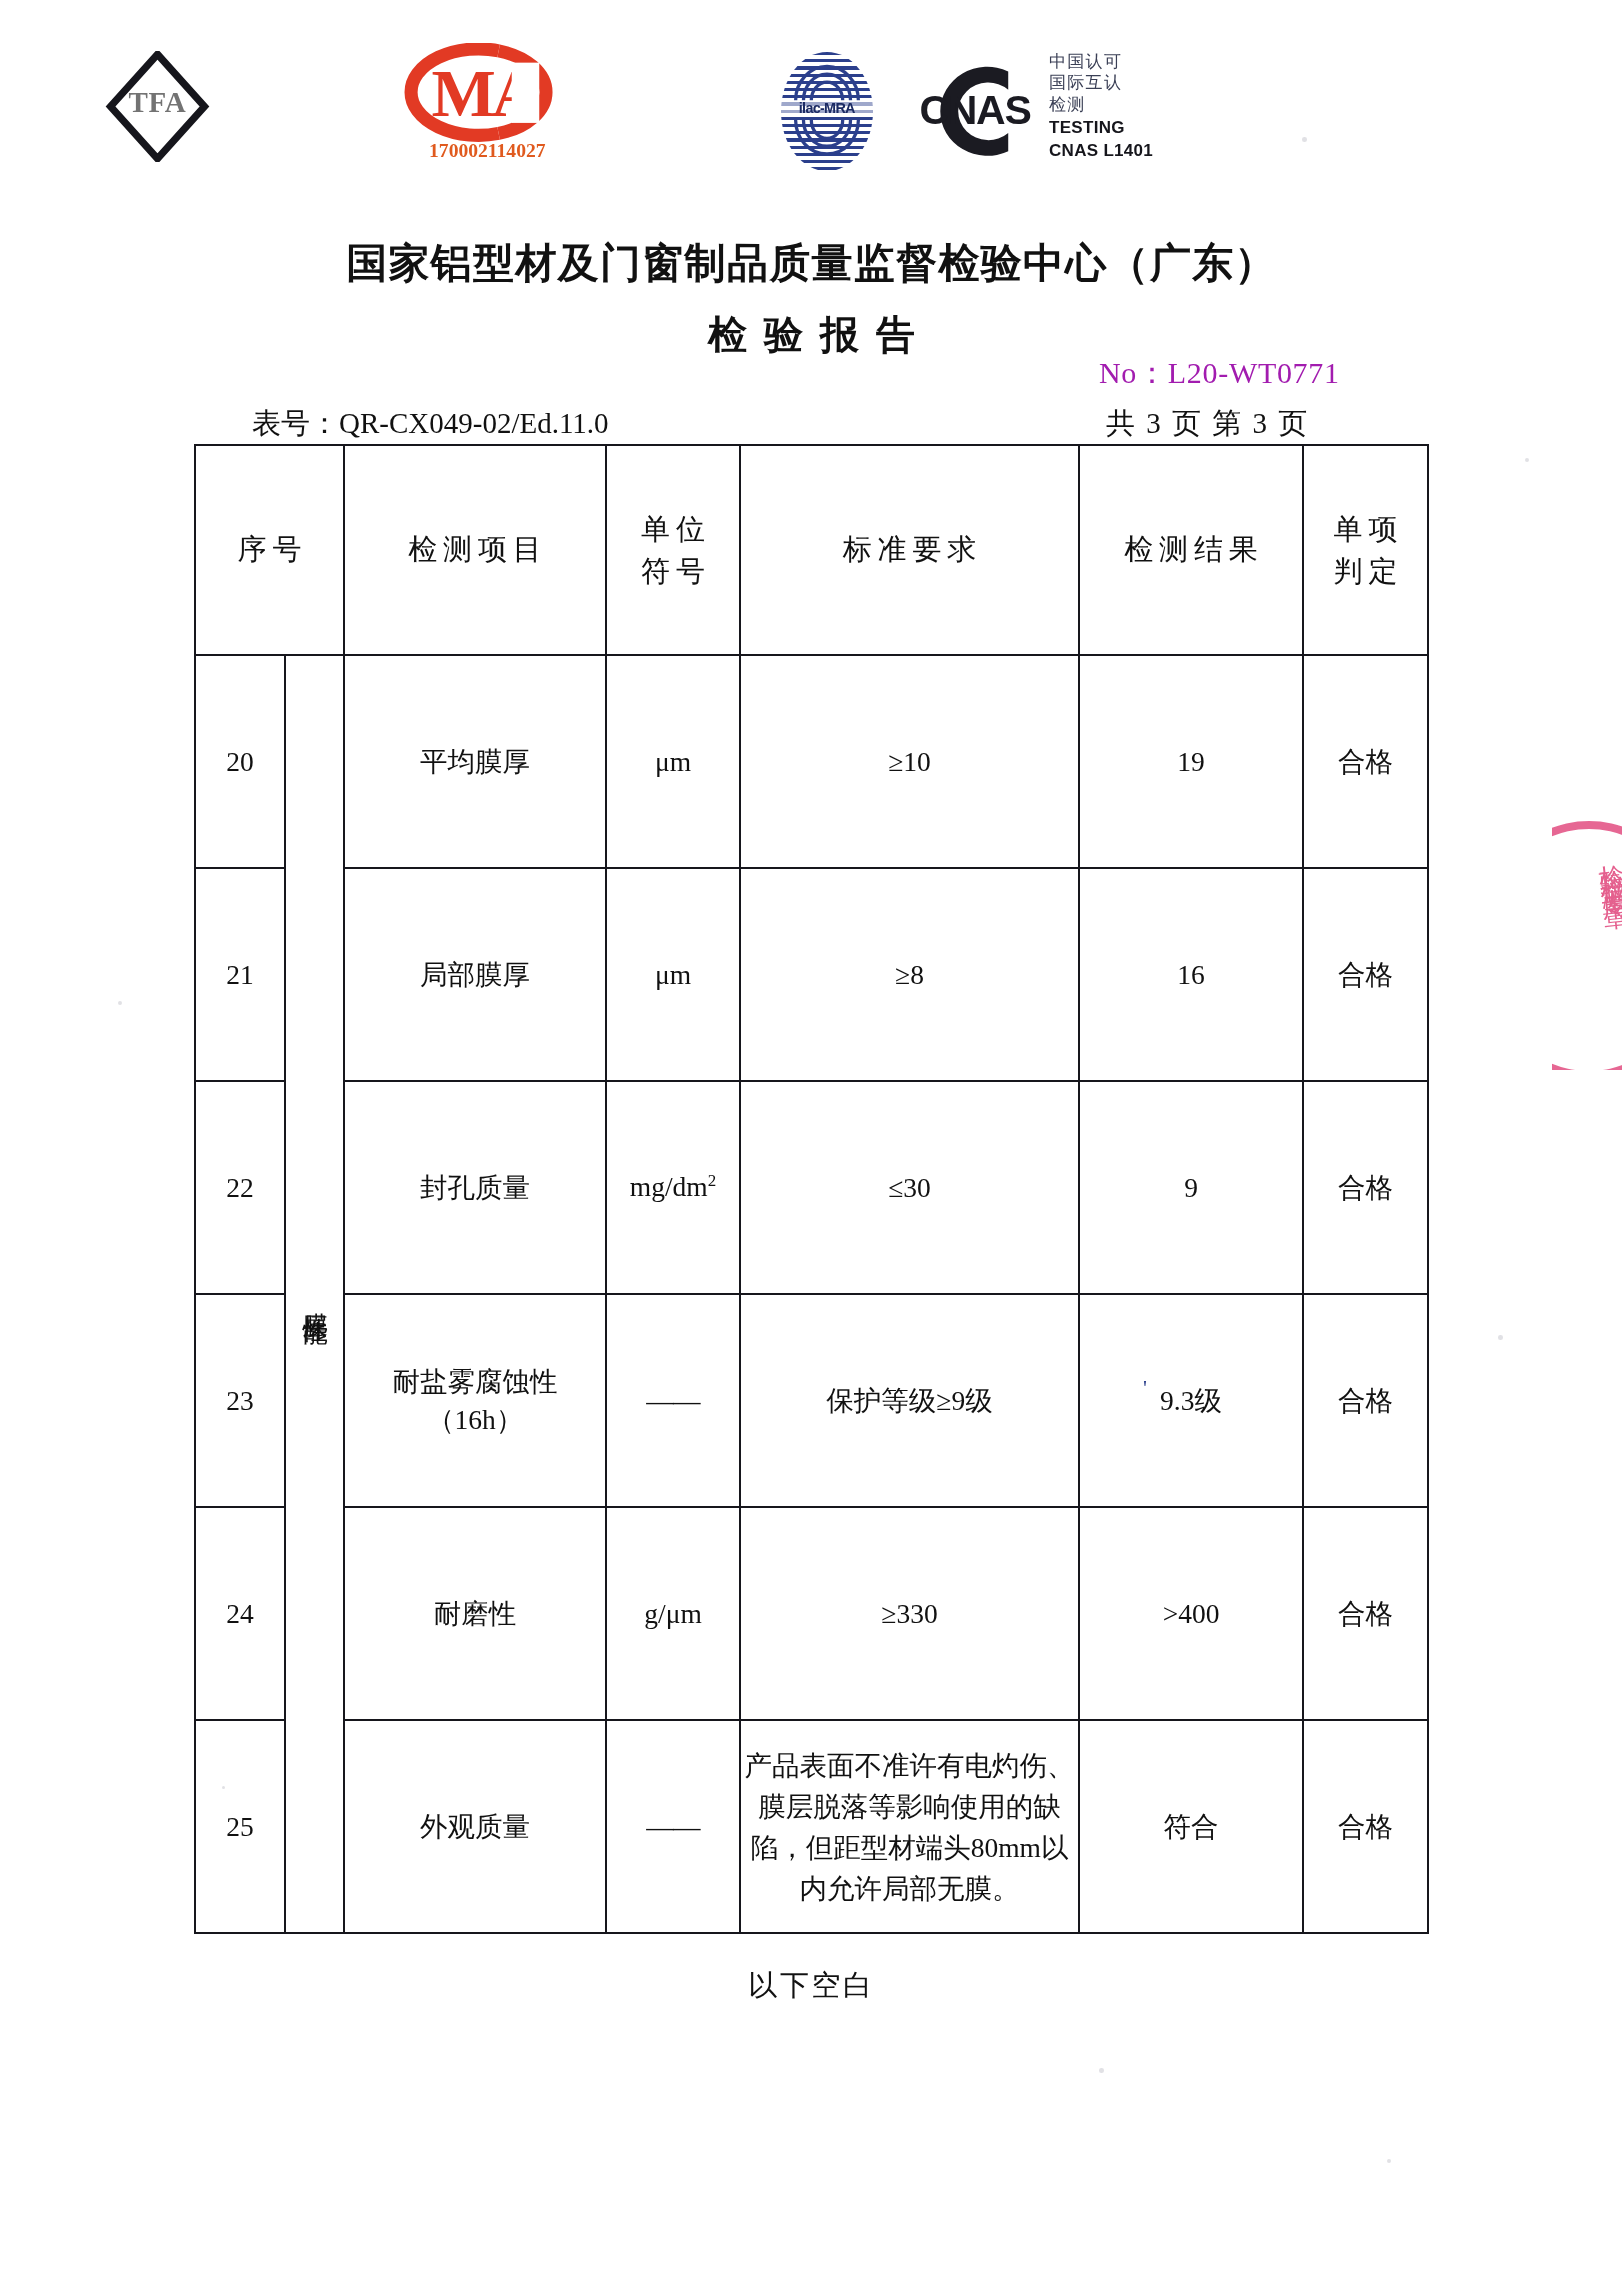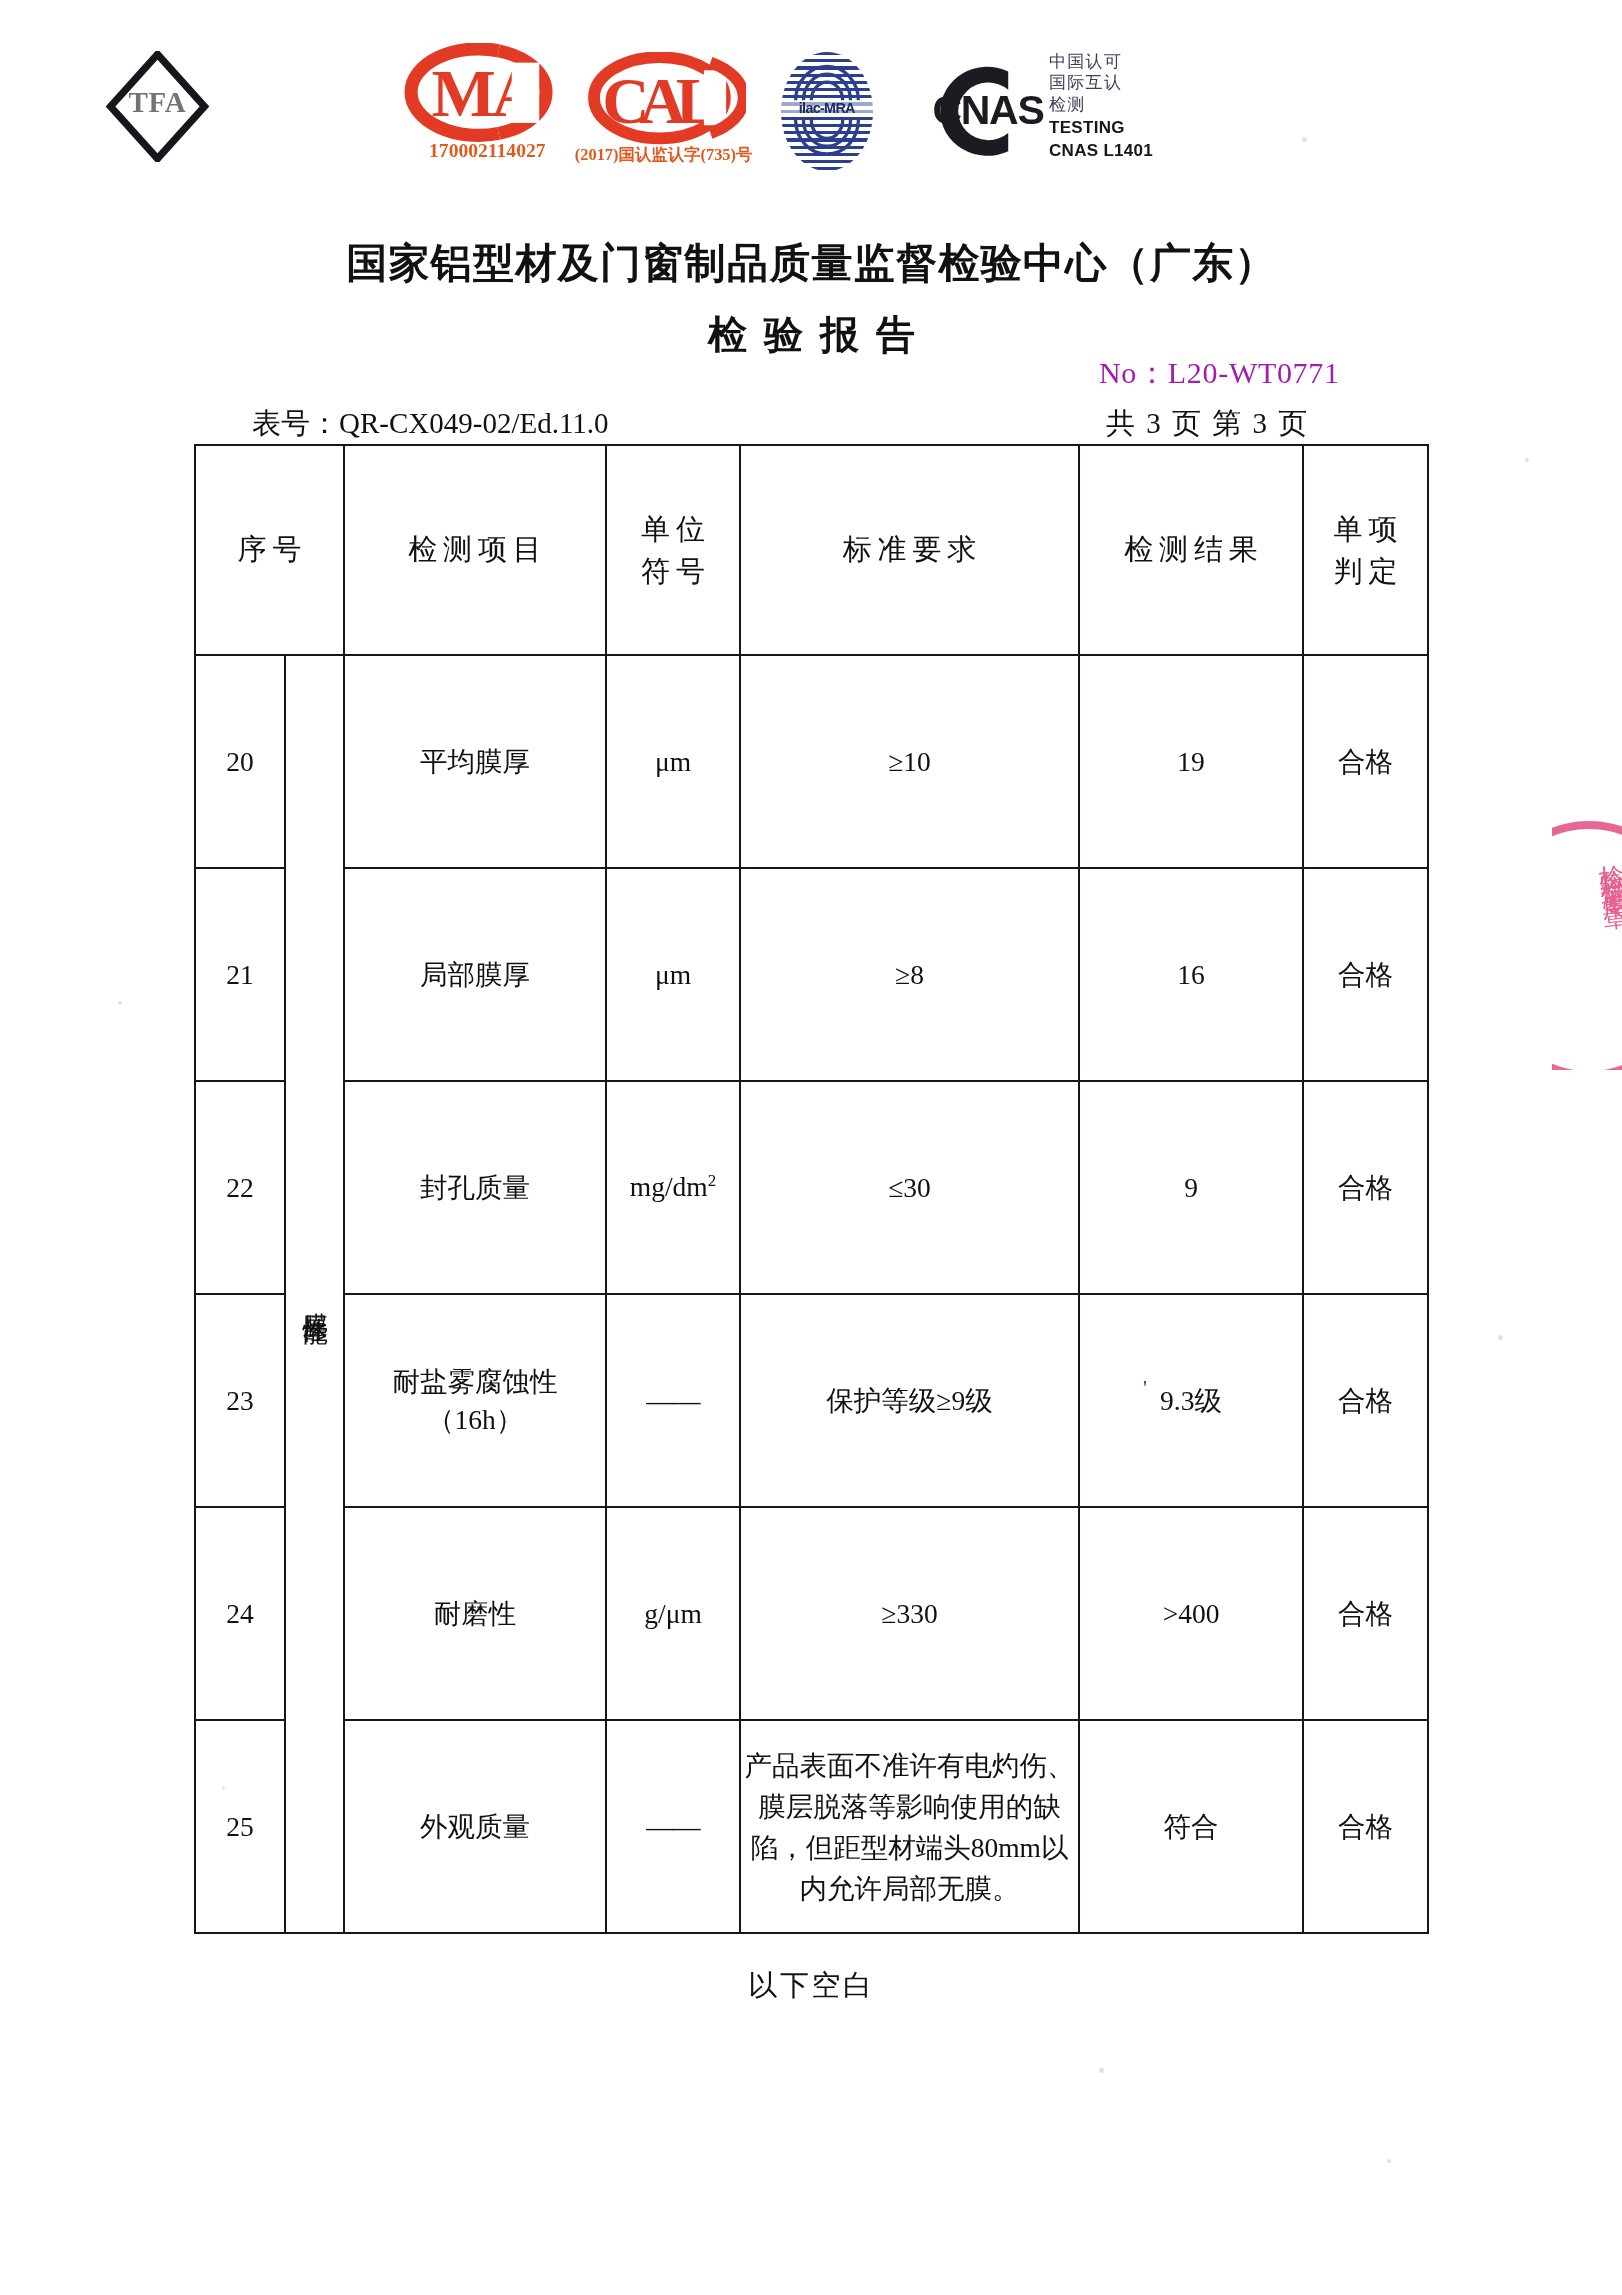--- a/index.html
+++ b/index.html
@@ -101,21 +101,21 @@
     left: 910px; top: 11.8px;
     width: 301px; height: 128px;
   }
   .cnas-mark {
     position: absolute;
     left: 0; top: 6.5px;
     width: 131px; height: 108px;
   }
   .cnas-word {
     position: absolute;
-    left: 14px; top: 33px;
+    left: 1px; top: 33px;
     width: 128px;
     font-family: "Liberation Sans", sans-serif;
     font-weight: bold;
     font-size: 41px;
     line-height: 41px;
     color: #1b1b22;
     letter-spacing: -1.3px;
     text-align: center;
   }
   .cnas-lines {
@@ -338,29 +338,20 @@
   <div class="logo-ma">
     <svg viewBox="0 0 270 200" style="position:absolute;left:0;top:0;width:177px;height:131px;">
       <path d="M 152 12 A 103 66 0 1 0 152 138" fill="none" stroke="#e23a24" stroke-width="20"></path>
       <path d="M 152 12 A 103 66 0 0 1 152 138" fill="none" stroke="#e23a24" stroke-width="20"></path>
       <text x="130" y="112" font-family="Liberation Serif, serif" font-weight="bold" font-size="104" fill="#e23a24" text-anchor="middle" letter-spacing="-6">MA</text>
       <rect x="172" y="30" width="42" height="92" fill="#ffffff"></rect>
     </svg>
     <div class="logo-sub" style="left:-5.2px;top:97px;width:187px;">170002114027</div>
   </div>
 
-  <div class="logo-cal">
-    <svg viewBox="0 0 250 185" style="position:absolute;left:0;top:0;width:164px;height:121px;">
-      <ellipse cx="118" cy="70" rx="100" ry="62" fill="none" stroke="#e23a24" stroke-width="18"></ellipse>
-      <text x="112" y="108" font-family="Liberation Serif, serif" font-weight="bold" font-size="100" fill="#e23a24" text-anchor="middle" letter-spacing="-16">CAL</text>
-      <rect x="186" y="28" width="34" height="84" fill="#ffffff"></rect>
-      <path d="M 196 16 A 100 62 0 0 1 196 124" fill="none" stroke="#e23a24" stroke-width="18"></path>
-    </svg>
-    <div class="logo-sub" style="left:-14.4px;top:92px;width:192px;font-size:16.4px;">(2017)国认监认字(735)号</div>
-  </div>
 
   <div class="logo-ilac">
     <div class="ilac-oval"></div>
     <svg style="position:absolute;left:11.8px;top:0;width:92px;height:119px;" viewBox="0 0 140 182">
       <g fill="none" stroke="#2b3f8c" stroke-width="5">
         <path d="M 22 74 A 48 52 0 0 1 118 74"></path>
         <path d="M 34 74 A 36 40 0 0 1 106 74"></path>
         <path d="M 46 74 A 24 28 0 0 1 94 74"></path>
         <path d="M 22 104 A 48 52 0 0 0 118 104"></path>
         <path d="M 34 104 A 36 40 0 0 0 106 104"></path>

